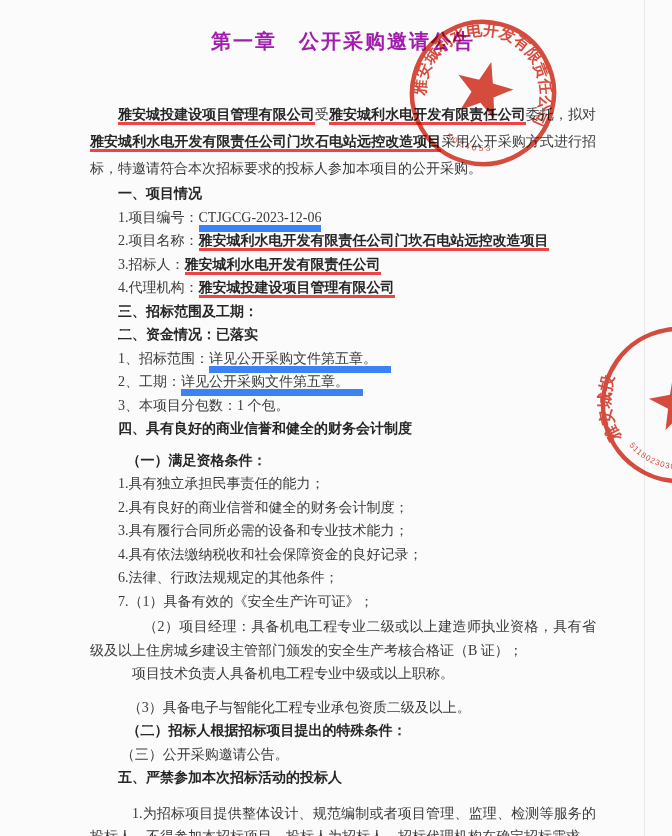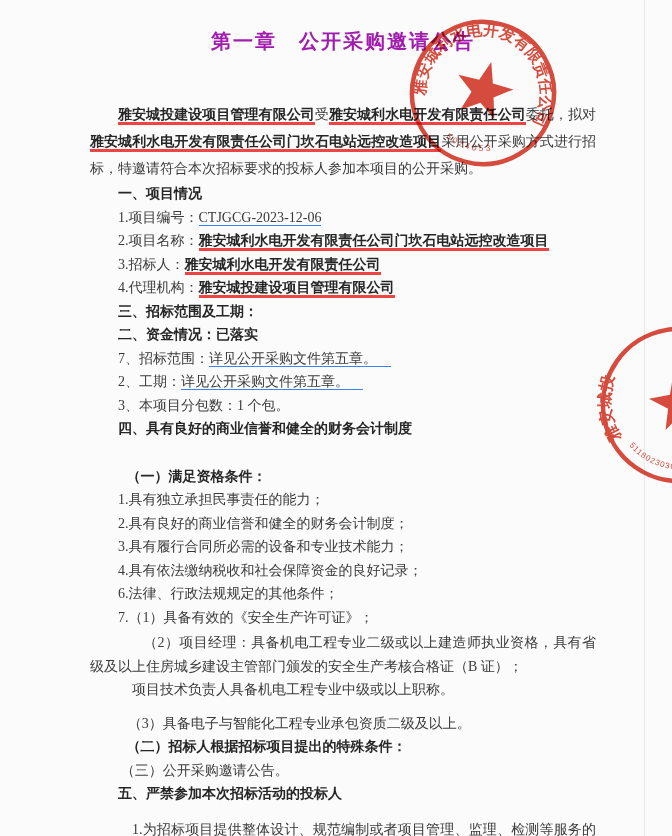--- a/index.html
+++ b/index.html
@@ -14,30 +14,30 @@
   h1{
     margin:8px 0 0 0;text-align:center;
     font-size:20px;font-weight:700;color:#a21caf;letter-spacing:2px;
     font-family:"Liberation Serif","DejaVu Serif",serif;
   }
   p{margin:0;font-size:14px;line-height:23.5px;color:#3a3a3a;text-align:justify;}
   .intro{margin-top:46px;line-height:27px;text-indent:2em;}
   .hei{font-family:"Liberation Sans","DejaVu Sans",sans-serif;font-weight:700;color:#262626;}
   .bu{font-family:"Liberation Sans","DejaVu Sans",sans-serif;font-weight:700;color:#262626;
       border-bottom:3px solid #ef4444;}
-  .u{border-bottom:1px solid #3b82f6;}
+  .u{border-bottom:7px solid #3b82f6;}
   .pad{padding-right:14px;}
   .ind{padding-left:2em;}
   .ind26{padding-left:2.6em;}
   .ind22{padding-left:2.2em;}
   .ind27{padding-left:2.7em;}
   .ind30{padding-left:3em;}
   .para2{text-indent:3.8em;}
   .gap6{margin-top:2px;font-family:Liberation Serif, serif;}
-  .gap8{margin-top:24px;}
+  .gap8{margin-top:8px;}
   .gap10{margin-top:10px;}
   .gap12{margin-top:12px;}
   .stamp{position:absolute;mix-blend-mode:multiply;opacity:.9;z-index:2;pointer-events:none;}
   .stamp text{font-family:"Liberation Sans","DejaVu Sans",sans-serif;}
 </style>
 </head>
 <body>
 
 <div class="scan-line"></div>
 
@@ -48,21 +48,21 @@
   <p class="intro"><span class="bu">雅安城投建设项目管理有限公司</span><span>受</span><span class="bu">雅安城利水电开发有限责任公司</span><span>委托，拟对</span><span class="bu">雅安城利水电开发有限责任公司门坎石电站远控改造项目</span><span>采用公开采购方式进行招标，特邀请符合本次招标要求的投标人参加本项目的公开采购。</span></p>
 
   <p class="hei ind">一、项目情况</p>
   <p class="ind"><span>1.项目编号：</span><span class="u">CTJGCG-2023-12-06</span></p>
   <p class="ind"><span>2.项目名称：</span><span class="bu">雅安城利水电开发有限责任公司门坎石电站远控改造项目</span></p>
   <p class="ind"><span>3.招标人：</span><span class="bu">雅安城利水电开发有限责任公司</span></p>
   <p class="ind"><span>4.代理机构：</span><span class="bu">雅安城投建设项目管理有限公司</span></p>
 
   <p class="hei ind">三、招标范围及工期：</p>
   <p class="hei ind">二、资金情况：已落实</p>
-  <p class="ind"><span>7、招标范围：</span><span class="u pad">详见公开采购文件第五章。</span></p>
+  <p class="ind"><span>1、招标范围：</span><span class="u pad">详见公开采购文件第五章。</span></p>
   <p class="ind"><span>2、工期：</span><span class="u pad">详见公开采购文件第五章。</span></p>
   <p class="ind">3、本项目分包数：1 个包。</p>
 
   <p class="hei ind">四、具有良好的商业信誉和健全的财务会计制度</p>
   <p class="hei ind26 gap8">（一）满足资格条件：</p>
   <p class="ind">1.具有独立承担民事责任的能力；</p>
   <p class="ind">2.具有良好的商业信誉和健全的财务会计制度；</p>
   <p class="ind">3.具有履行合同所必需的设备和专业技术能力；</p>
   <p class="ind">4.具有依法缴纳税收和社会保障资金的良好记录；</p>
   <p class="ind">6.法律、行政法规规定的其他条件；</p>

